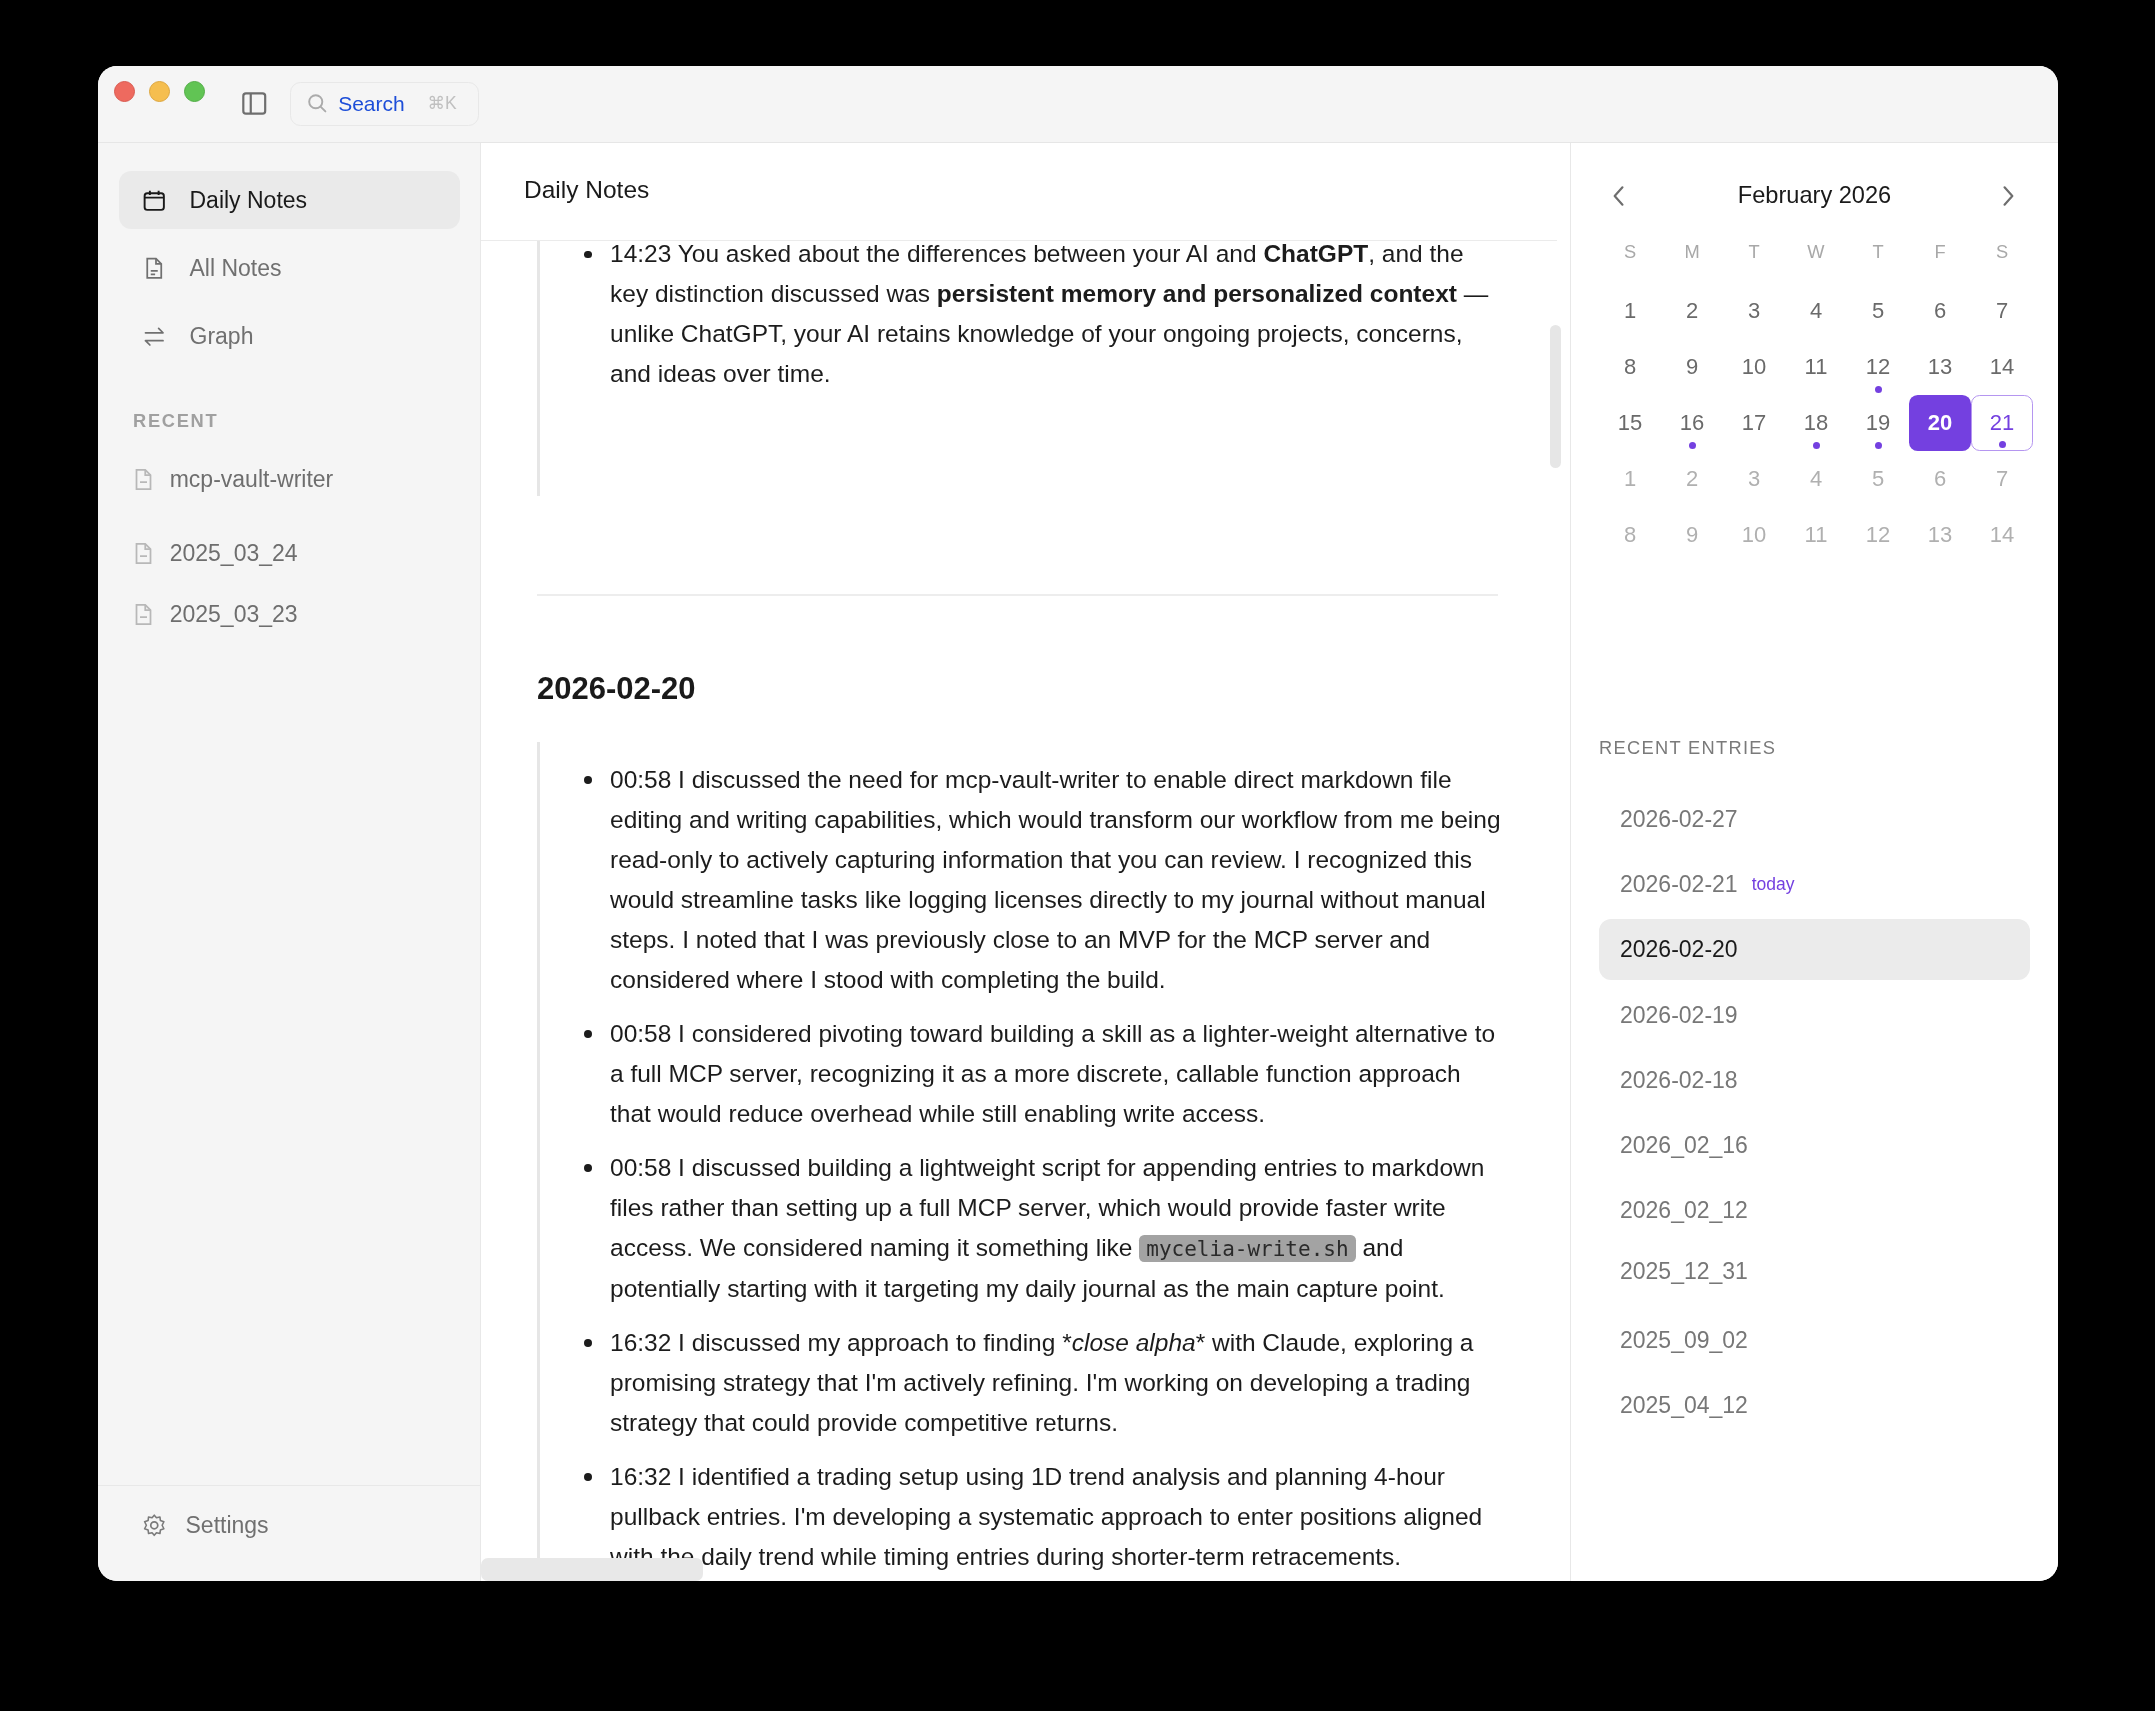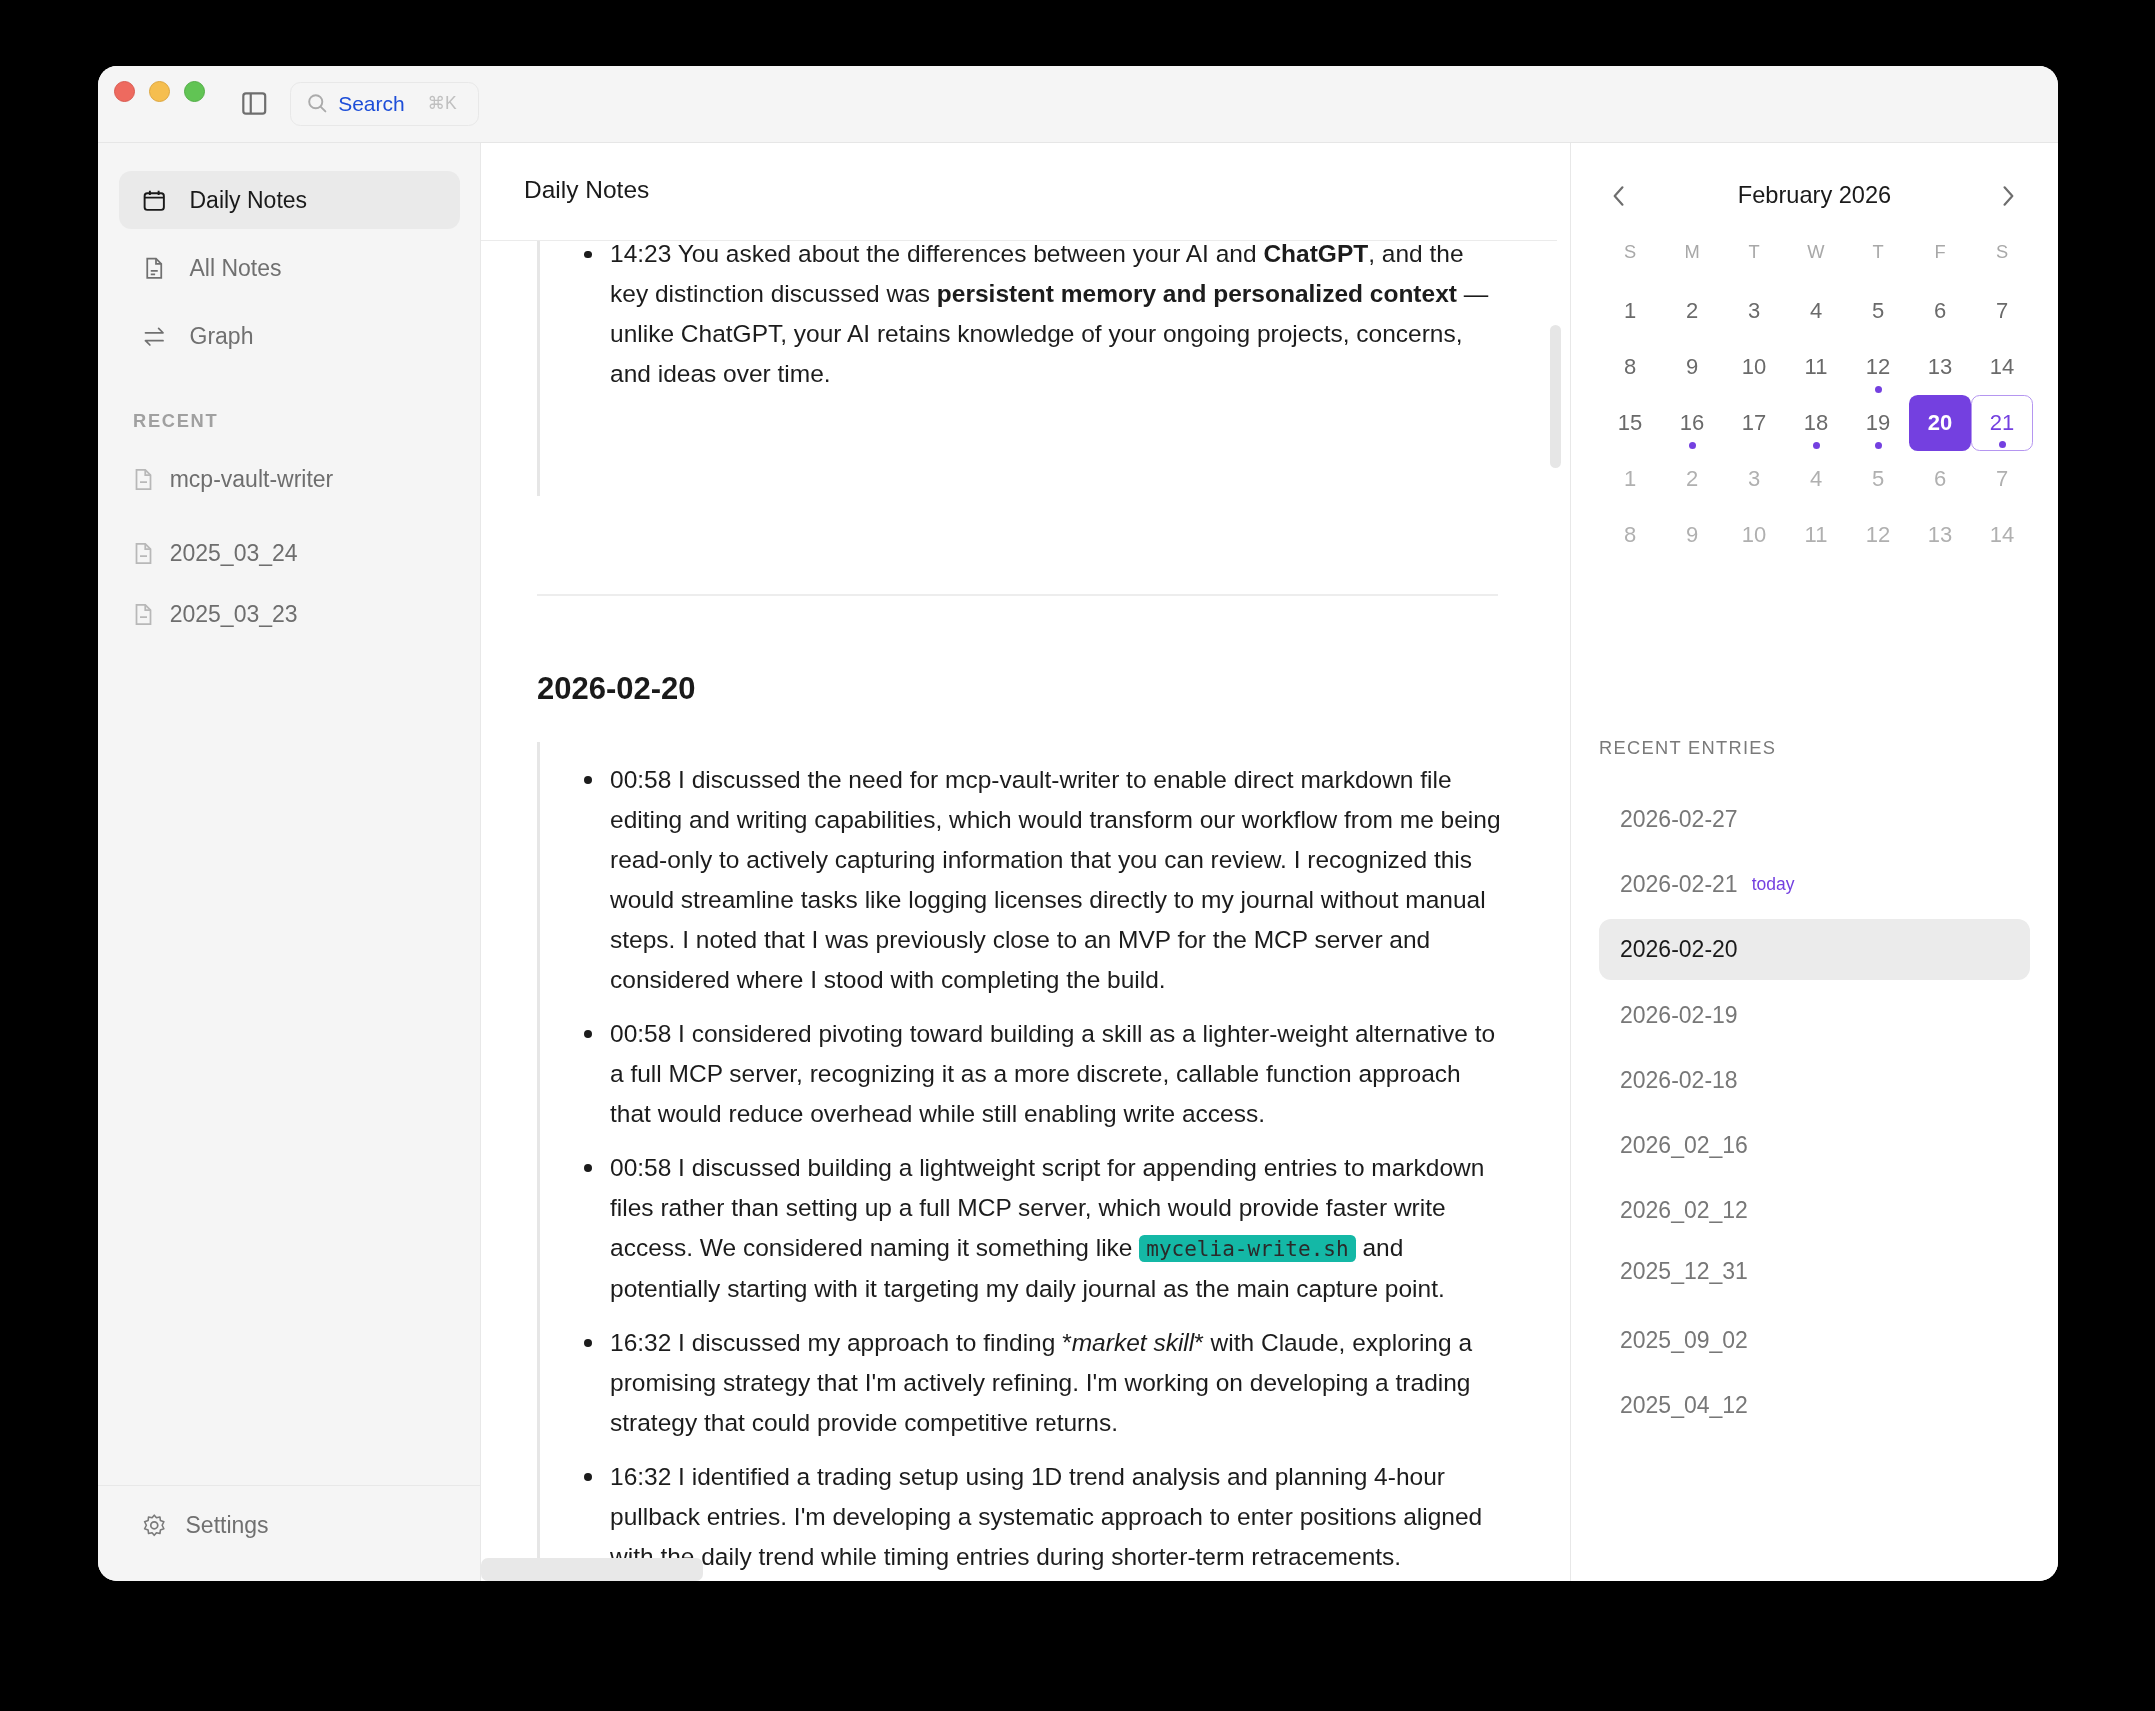--- a/index.html
+++ b/index.html
@@ -64,21 +64,21 @@
   .main-header { position: absolute; left: 0; top: 0; width: 1076px; height: 98px; border-bottom: 1.7px solid #ebebeb; background: #fff; z-index: 2; }
   .main-header .title { position: absolute; left: 43px; top: 33px; font-size: 24.5px; color: #1a1a1a; }
 
   .content { position: absolute; left: 0; top: 98px; width: 1088px; height: 1340px; overflow: hidden; }
   .entry-block { position: absolute; left: 56px; border-left: 3.5px solid #e6e6e6; }
   .entry-block ul { list-style: none; padding-left: 70px; padding-right: 0; }
   .entry-block li { position: relative; font-size: 24.5px; line-height: 40px; color: #1c1c1c; margin-bottom: 14px; width: 891px; }
   .entry-block li::before { content: ""; position: absolute; left: -26px; top: 16.6px; width: 7.9px; height: 7.9px; border-radius: 50%; background: #1c1c1c; }
   .entry-block b { font-weight: bold; }
   .entry-block i { font-style: italic; }
-  .code { font-family: "DejaVu Sans Mono", monospace; font-size: 21px; background: #14b8a6; border-radius: 5.2px; padding: 1.7px 7px; color: #2a2a2a; }
+  .code { font-family: "DejaVu Sans Mono", monospace; font-size: 21px; background: #a3a3a3; border-radius: 5.2px; padding: 1.7px 7px; color: #2a2a2a; }
 
   .separator { position: absolute; left: 56px; top: 353px; width: 961px; height: 1.7px; background: #ededed; }
   .date-heading { position: absolute; left: 56px; top: 430px; font-size: 31px; font-weight: bold; color: #1a1a1a; }
 
   .v-scroll { position: absolute; left: 1069px; top: 182px; width: 11.4px; height: 143px; background: #e6e6e6; border-radius: 6.1px; cursor: pointer; }
   .h-scroll { position: absolute; left: 0; top: 1415px; width: 222px; height: 23px; background: #e8e8e8; border-radius: 7px; cursor: pointer; }
 
   
   .right { position: absolute; left: 1472px; top: 77px; width: 488px; height: 1438px; background: #fff; border-left: 1.7px solid #e8e8e8; }
   .cal-head { position: absolute; left: 0; top: 35px; width: 100%; height: 35px; }
@@ -213,21 +213,21 @@
 
       <div class="separator"></div>
 
       <div class="date-heading">2026-02-20</div>
 
       <div class="entry-block" style="top:501px; height:856px;">
         <ul>
           <li style="margin-top:17.5px;">00:58 I discussed the need for mcp-vault-writer to enable direct markdown file editing and writing capabilities, which would transform our workflow from me being read-only to actively capturing information that you can review. I recognized this would streamline tasks like logging licenses directly to my journal without manual steps. I noted that I was previously close to an MVP for the MCP server and considered where I stood with completing the build.</li>
           <li>00:58 I considered pivoting toward building a skill as a lighter-weight alternative to a full MCP server, recognizing it as a more discrete, callable function approach that would reduce overhead while still enabling write access.</li>
           <li><span>00:58 I discussed building a lightweight script for appending entries to markdown files rather than setting up a full MCP server, which would provide faster write access. We considered naming it something like </span><span class="code">mycelia-write.sh</span><span> and potentially starting with it targeting my daily journal as the main capture point.</span></li>
-          <li><span>16:32 I discussed my approach to finding *</span><i>market skill</i><span>* with Claude, exploring a promising strategy that I'm actively refining. I'm working on developing a trading strategy that could provide competitive returns.</span></li>
+          <li><span>16:32 I discussed my approach to finding *</span><i>close alpha</i><span>* with Claude, exploring a promising strategy that I'm actively refining. I'm working on developing a trading strategy that could provide competitive returns.</span></li>
           <li>16:32 I identified a trading setup using 1D trend analysis and planning 4-hour pullback entries. I'm developing a systematic approach to enter positions aligned with the daily trend while timing entries during shorter-term retracements.</li>
         </ul>
       </div>
     </div>
 
     <div class="v-scroll"></div>
     <div class="h-scroll"></div>
   </div>
 
   <div class="right">

